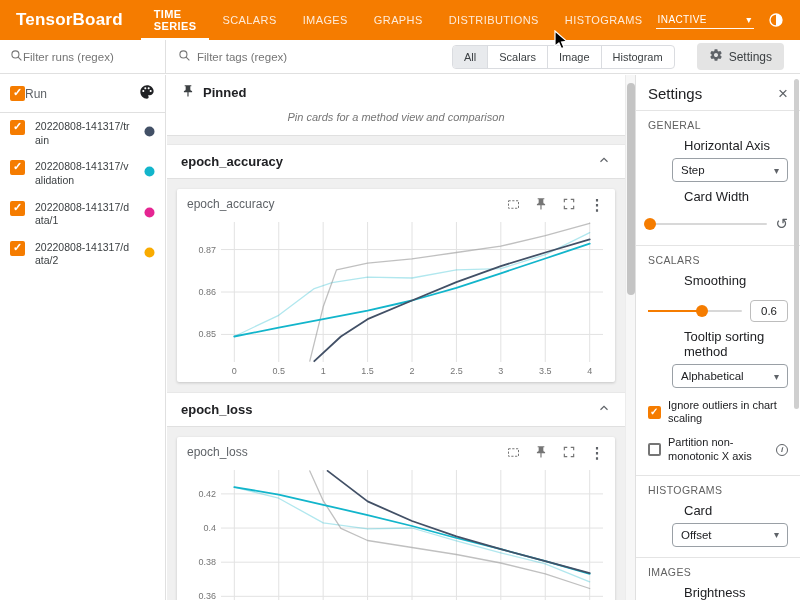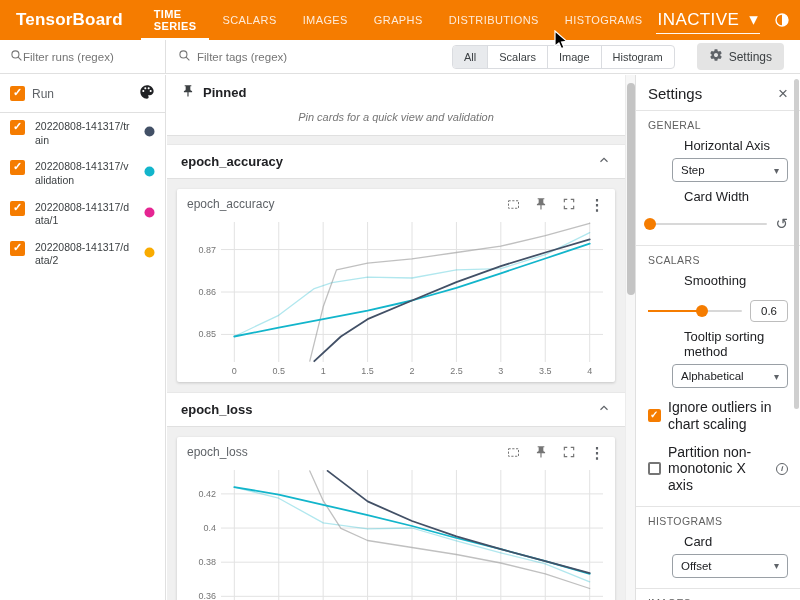--- a/index.html
+++ b/index.html
@@ -7,39 +7,39 @@
   body { font-family:"Liberation Sans", sans-serif; background:#fff; color:#212121; }
   #app { position:relative; width:800px; height:600px; overflow:hidden; background:#fff; font-size:12px; }
 
   
   .header { position:absolute; top:0; left:0; right:0; height:40px; background:#f57c00; display:flex; align-items:center; color:#fff; }
   .logo { font-size:17px; font-weight:bold; padding:0 18px 0 16px; letter-spacing:.2px; cursor:pointer; }
   .tabs { display:flex; height:100%; }
   .tab { display:flex; align-items:center; padding:0 13px; font-size:11px; letter-spacing:.4px; color:rgba(255,255,255,.85); cursor:pointer; }
   .tab.active { color:#fff; box-shadow:inset 0 -2px 0 #fff; font-weight:bold; }
   .header-right { margin-left:auto; display:flex; align-items:center; gap:13px; padding-right:14px; }
-  .status-select { display:flex; align-items:center; justify-content:space-between; gap:10px; border-bottom:1px solid rgba(255,255,255,.95); font-size:17px; letter-spacing:.4px; padding:3px 2px; min-width:98px; cursor:pointer; }
+  .status-select { display:flex; align-items:center; justify-content:space-between; gap:10px; border-bottom:1px solid rgba(255,255,255,.95); font-size:10px; letter-spacing:.4px; padding:3px 2px; min-width:98px; cursor:pointer; }
   .hicon { width:18px; height:18px; display:flex; align-items:center; justify-content:center; cursor:pointer; }
   .hicon svg { display:block; }
 
   
   .toolbar { position:absolute; top:40px; left:0; right:0; height:34px; background:#fff; border-bottom:1px solid #e0e0e0; display:flex; align-items:stretch; }
   .toolbar-left { width:166px; display:flex; align-items:center; gap:0; padding:0 10px; border-right:1px solid #e0e0e0; }
   .toolbar-main { flex:1; display:flex; align-items:center; gap:6px; padding:0 12px; }
   .filter-input { border:none; outline:none; font-size:11.5px; color:#424242; flex:1; min-width:0; font-family:inherit; background:transparent; }
   .filter-input::placeholder { color:#757575; }
   .tgl-group { display:flex; border:1px solid #dadce0; border-radius:4px; overflow:hidden; margin-left:auto; background:#fff; }
   .tgl { padding:5px 11px; font-size:11px; color:#3c4043; border-right:1px solid #dadce0; cursor:pointer; white-space:nowrap; }
   .tgl:last-child { border-right:none; }
   .tgl.active { background:#e8eaed; }
   .settings-btn { display:flex; align-items:center; gap:6px; background:#e4e4e4; border-radius:4px; padding:5px 12px; font-size:12px; color:#3c4043; margin-left:16px; margin-right:4px; cursor:pointer; white-space:nowrap; }
 
   
   .sidebar { position:absolute; top:75px; left:0; width:166px; bottom:0; background:#fff; border-right:1px solid #e0e0e0; overflow:hidden; }
-  .run-header { display:flex; align-items:center; gap:7px; padding:9px 10px; border-bottom:1px solid #e0e0e0; }
+  .run-header { display:flex; align-items:center; gap:0; padding:9px 10px; border-bottom:1px solid #e0e0e0; }
   .run-header-label { flex:1; font-size:12px; color:#5f6368; }
   .run-item { display:flex; align-items:flex-start; gap:10px; padding:7px 10px 6px; cursor:pointer; }
   .run-name { flex:1; font-size:10.5px; color:#3c4043; line-height:1.3; word-break:break-all; }
   .run-dot { flex:none; margin-top:6px; }
   .cb { width:15px; height:15px; flex:none; border:2px solid #757575; border-radius:2px; position:relative; background:#fff; }
   .cb[data-checked="true"] { background:#f57c00; border-color:#f57c00; }
   .cb[data-checked="true"]::after { content:"\2713"; position:absolute; left:1px; top:-2px; color:#fff; font-size:11px; font-weight:bold; }
 
   
   .main { position:absolute; left:167px; right:165px; top:75px; bottom:0; background:#f0f0f0; overflow:hidden; }
@@ -76,21 +76,21 @@
   .sel .caret { color:#5f6368; font-size:10px; }
   .slider-row { display:flex; align-items:center; gap:8px; margin:12px 0 4px; }
   .slider { position:relative; flex:1; height:2px; background:#d8d8d8; border-radius:1px; cursor:pointer; }
   .sl-fill { position:absolute; left:0; top:0; height:2px; background:#f57c00; }
   .sl-thumb { position:absolute; top:-5px; width:12px; height:12px; border-radius:50%; background:#f57c00; }
   .reset-ic { font-size:15px; color:#5f6368; cursor:pointer; line-height:1; flex:none; }
   .valbox { width:38px; border:1px solid #bdbdbd; border-radius:4px; padding:4px 0; font-size:11.5px; text-align:center; color:#202124; flex:none; }
   .rp-check { display:flex; align-items:center; gap:7px; margin:11px 0 2px; cursor:pointer; }
   .rp-check .cb { width:13px; height:13px; border-width:2px; }
   .rp-check .cb[data-checked="true"]::after { font-size:10px; top:-2px; left:0; }
-  .rp-check-label { font-size:14px; color:#202124; line-height:1.2; }
+  .rp-check-label { font-size:11px; color:#202124; line-height:1.2; }
   .info-ic { width:12px; height:12px; border:1px solid #5f6368; border-radius:50%; color:#5f6368; font-size:8px; display:flex; align-items:center; justify-content:center; flex:none; font-style:italic; font-weight:bold; }
   .rp-scrollthumb { position:absolute; right:1px; top:4px; width:5px; height:330px; background:#cfcfcf; border-radius:3px; cursor:pointer; }
 
   .cursor { position:absolute; z-index:99; pointer-events:none; }
 </style>
 </head>
 <body>
 
 <div id="app">
 
@@ -205,21 +205,21 @@
 
       <div class="pinned">
         <div class="pinned-head">
           <span>
             <svg width="14" height="14" viewBox="0 0 24 24" fill="#3c4043">
                 <path d="M16 9V4h1c.55 0 1-.45 1-1s-.45-1-1-1H7c-.55 0-1 .45-1 1s.45 1 1 1h1v5c0 1.66-1.34 3-3 3v2h5.97v7l1 1 1-1v-7H19v-2c-1.66 0-3-1.34-3-3z"></path>
               </svg>
           </span>
           <span>Pinned</span>
         </div>
-        <div class="pinned-hint">Pin cards for a quick view and validation</div>
+        <div class="pinned-hint">Pin cards for a method view and comparison</div>
       </div>
 
       <div class="sec-head">
         <span class="sec-title">epoch_accuracy</span>
         <span>
           <svg width="14" height="14" viewBox="0 0 24 24" fill="none" stroke="#5f6368" stroke-width="2">
               <path d="M6 15l6-6 6 6"></path>
             </svg>
         </span>
       </div>

